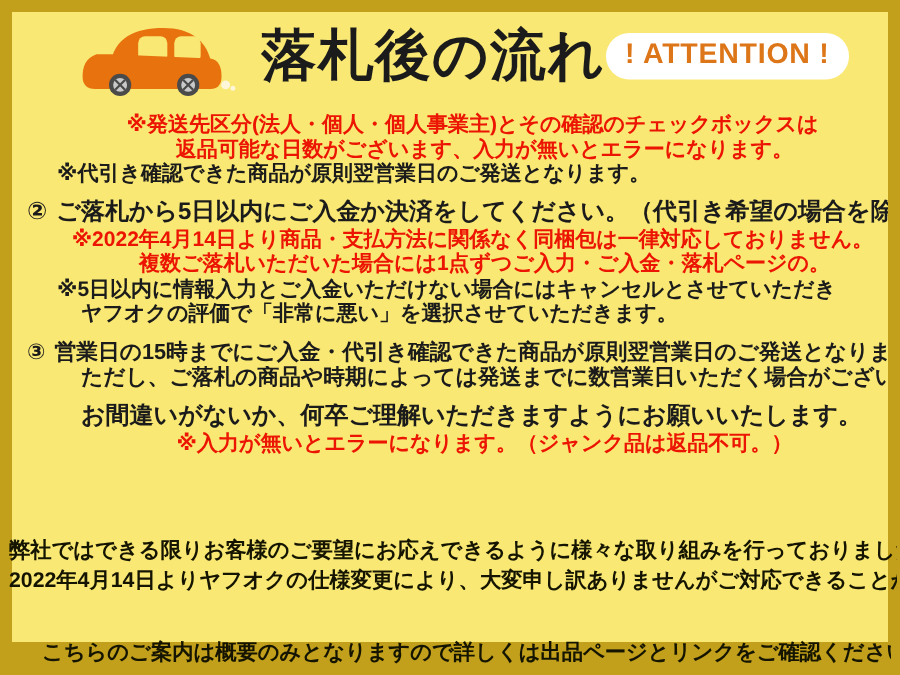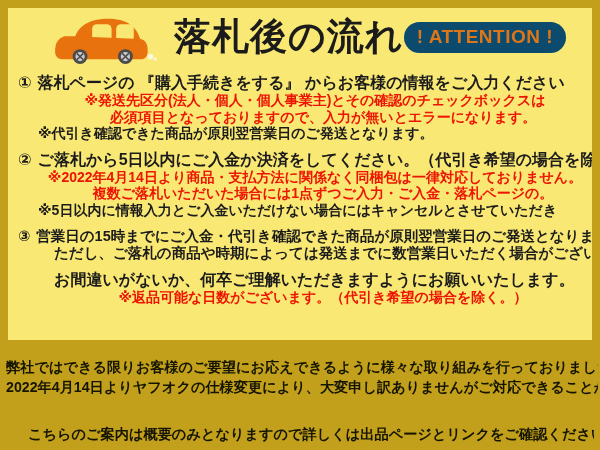--- a/index.html
+++ b/index.html
@@ -3,35 +3,35 @@
 <meta charset="utf-8">
 <style>
   html,body{margin:0;padding:0;}
   body{
     width:600px;height:450px;overflow:hidden;position:relative;
     background:#C2A01B;
     font-family:"Liberation Sans","DejaVu Sans",sans-serif;
     -webkit-font-smoothing:antialiased;
   }
   .panel{
-    position:absolute;left:8px;top:8px;width:584px;height:332px;
+    position:absolute;left:8px;top:8px;width:584px;height:420px;
     background:#F9E873;
   }
   
   .header{
     height:56px;display:flex;align-items:center;
   }
   .car{width:104px;height:50px;margin-left:46px;margin-top:6px;flex:0 0 auto;}
   .title{
     font-size:37px;font-weight:bold;color:#1b1b1b;margin-left:16px;
     letter-spacing:1px;white-space:nowrap;margin-top:2px;
   }
   .badge{
     margin-left:auto;margin-right:26px;margin-top:2px;
-    background:#0c4a6e;border-radius:17px;padding:4px 13px 5px 13px;
+    background:#ffffff;border-radius:17px;padding:4px 13px 5px 13px;
     font-size:19px;font-weight:bold;color:#DD7618;white-space:nowrap;
     letter-spacing:0.5px;
   }
   
   .sections{padding:10px 0 0 10px;display:flex;flex-direction:column;gap:9px;}
   .line{white-space:nowrap;overflow:hidden;font-weight:bold;color:#1b1b1b;}
   .main-line{font-size:16px;line-height:18px;}
   .sec3 .main-line, .sec3 .sub-line{font-size:14.5px;}
   .sub-line{font-size:14px;line-height:16.5px;}
   .ind1{padding-left:20px;}
@@ -76,41 +76,41 @@
       <circle cx="103" cy="46" r="3.2" fill="#FDF6D8"></circle>
       <circle cx="108.2" cy="48.5" r="1.8" fill="#FDF6D8"></circle>
     </svg>
     <div class="title">落札後の流れ</div>
     <div class="badge">! ATTENTION !</div>
   </div>
 
   <div class="sections">
 
     <div class="sec">
-      <div class="line main-line"><span class="num">①</span><span>落札ページの 『購入手続きをする』 からお客様の情報をご入力ください</span></div>
       <div class="line sub-line red ind1">※発送先区分(法人・個人・個人事業主)とその確認のチェックボックスは</div>
-      <div class="line sub-line red ind2">必須項目となっておりますので、入力が無いとエラーになります。</div>
+      <div class="line sub-line red ind2">返品可能な日数がございます、入力が無いとエラーになります。</div>
       <div class="line sub-line ind1">※代引き確認できた商品が原則翌営業日のご発送となります。</div>
     </div>
 
     <div class="sec">
       <div class="line main-line"><span class="num">②</span><span>ご落札から5日以内にご入金か決済をしてください。（代引き希望の場合を除く）</span></div>
       <div class="line sub-line red ind1">※2022年4月14日より商品・支払方法に関係なく同梱包は一律対応しておりません。</div>
       <div class="line sub-line red ind2">複数ご落札いただいた場合には1点ずつご入力・ご入金・落札ページの。</div>
       <div class="line sub-line ind1">※5日以内に情報入力とご入金いただけない場合にはキャンセルとさせていただき</div>
+      <div class="line sub-line ind2">ヤフオクの評価で「非常に悪い」を選択させていただきます。</div>
     </div>
 
     <div class="sec sec3">
       <div class="line main-line"><span class="num">③</span><span>営業日の15時までにご入金・代引き確認できた商品が原則翌営業日のご発送となります。</span></div>
       <div class="line sub-line ind2">ただし、ご落札の商品や時期によっては発送までに数営業日いただく場合がございます。</div>
     </div>
 
     <div class="sec">
       <div class="line main-line ind2">お間違いがないか、何卒ご理解いただきますようにお願いいたします。</div>
-      <div class="line sub-line red ind2">※返品可能な日数がございます。（代引き希望の場合を除く。）</div>
+      <div class="line sub-line red ind2">※入力が無いとエラーになります。（ジャンク品は返品不可。）</div>
     </div>
 
   </div>
 </div>
 
 <div class="footer">
   <div class="f-line">弊社ではできる限りお客様のご要望にお応えできるように様々な取り組みを行っておりましたが</div>
   <div class="f-line">2022年4月14日よりヤフオクの仕様変更により、大変申し訳ありませんがご対応できることが減少します。</div>
 </div>
 

